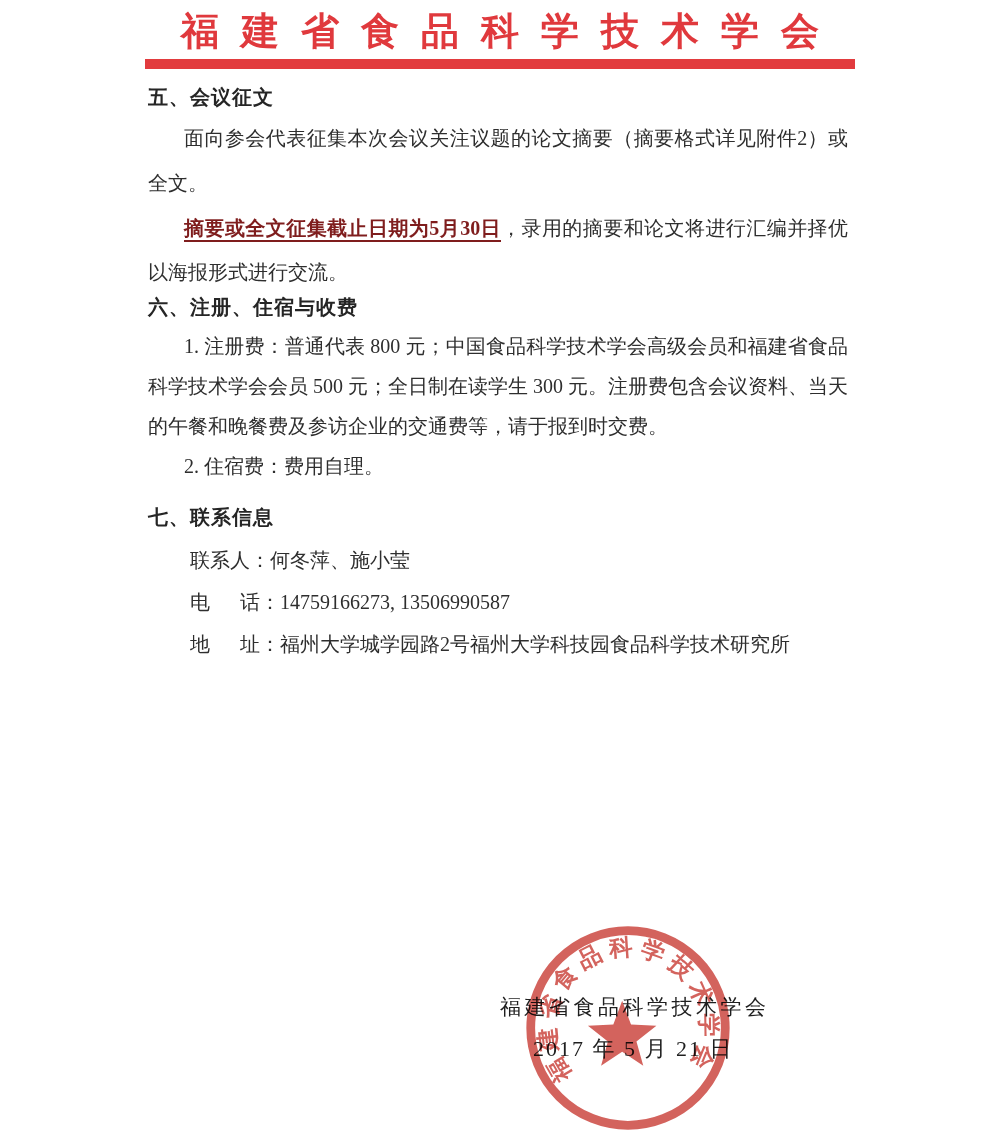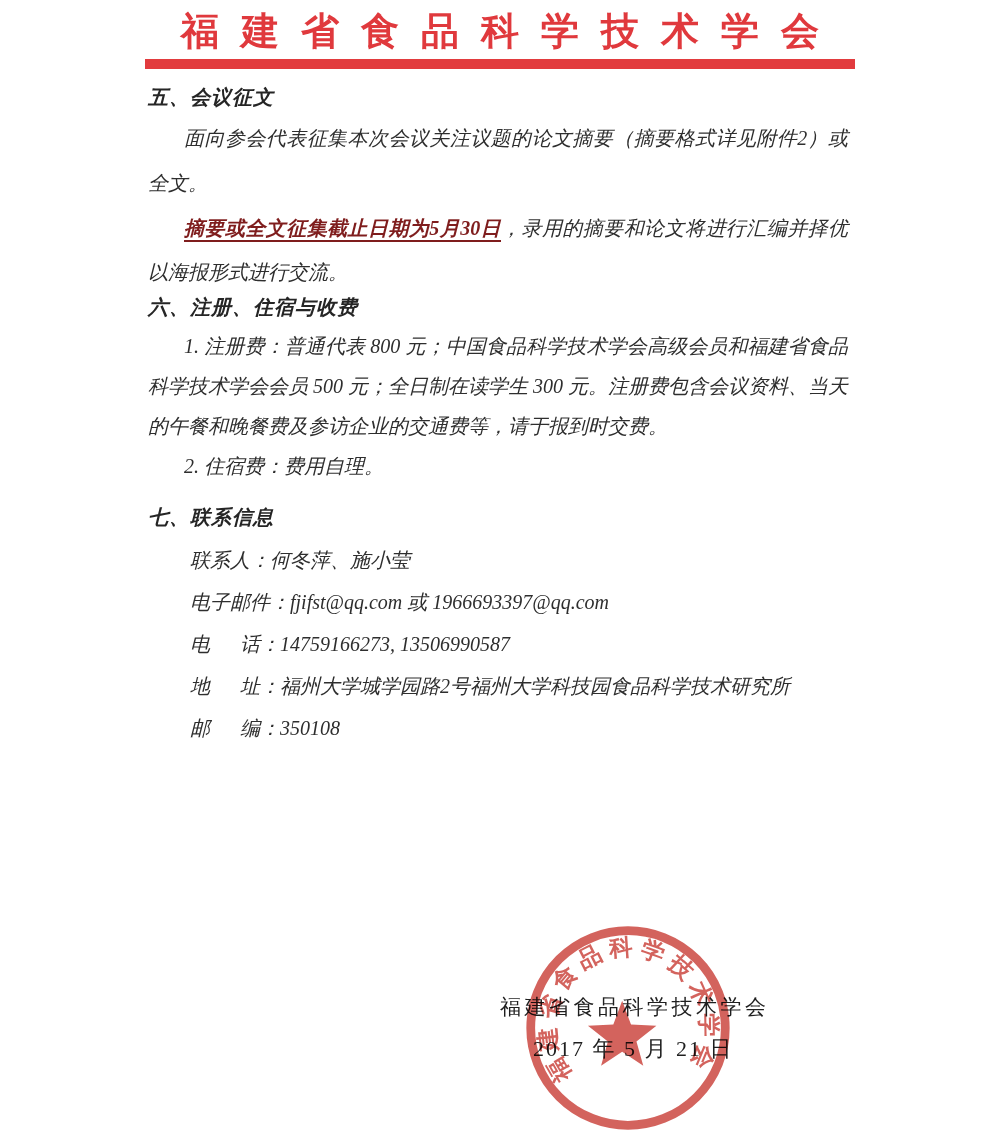--- a/index.html
+++ b/index.html
@@ -39,21 +39,20 @@
     margin-top: 3px;
   }
 
   
   .content {
     position: absolute;
     left: 148px;
     top: 84px;
     width: 700px;
     font-size: 20px;
-    font-style: italic;
   }
   .sec-heading {
     font-size: 20px;
     font-weight: 700;
     line-height: 26px;
     letter-spacing: 1px;
     color: #252525;
   }
   .para {
     margin: 6px 0 0 0;
@@ -160,35 +159,29 @@
   <p class="para lodging">2. 住宿费：费用自理。</p>
 
   <div class="sec-heading h-seven">七、联系信息</div>
 
   <div class="contact-list">
 
     <div class="contact-row">
       <span class="contact-label">联系人</span><span class="contact-colon">：</span><span class="contact-value">何冬萍、施小莹</span>
     </div>
 
-    <div class="contact-row">
-      <span class="contact-label">电子邮件</span><span class="contact-colon">：</span><span class="contact-value">fjifst@qq.com 或 1966693397@qq.com</span>
-    </div>
 
     <div class="contact-row">
       <span class="contact-label spread">电话</span><span class="contact-colon">：</span><span class="contact-value">14759166273, 13506990587</span>
     </div>
 
     <div class="contact-row">
       <span class="contact-label spread">地址</span><span class="contact-colon">：</span><span class="contact-value">福州大学城学园路2号福州大学科技园食品科学技术研究所</span>
     </div>
 
-    <div class="contact-row">
-      <span class="contact-label spread">邮编</span><span class="contact-colon">：</span><span class="contact-value">350108</span>
-    </div>
 
   </div>
 </div>
 
 <div class="signature-line">福建省食品科学技术学会</div>
 
 <div class="date-line">2017 年 5 月 21 日</div>
 
 <svg class="seal" viewBox="0 0 220 220" xmlns="http://www.w3.org/2000/svg">
   <defs>

